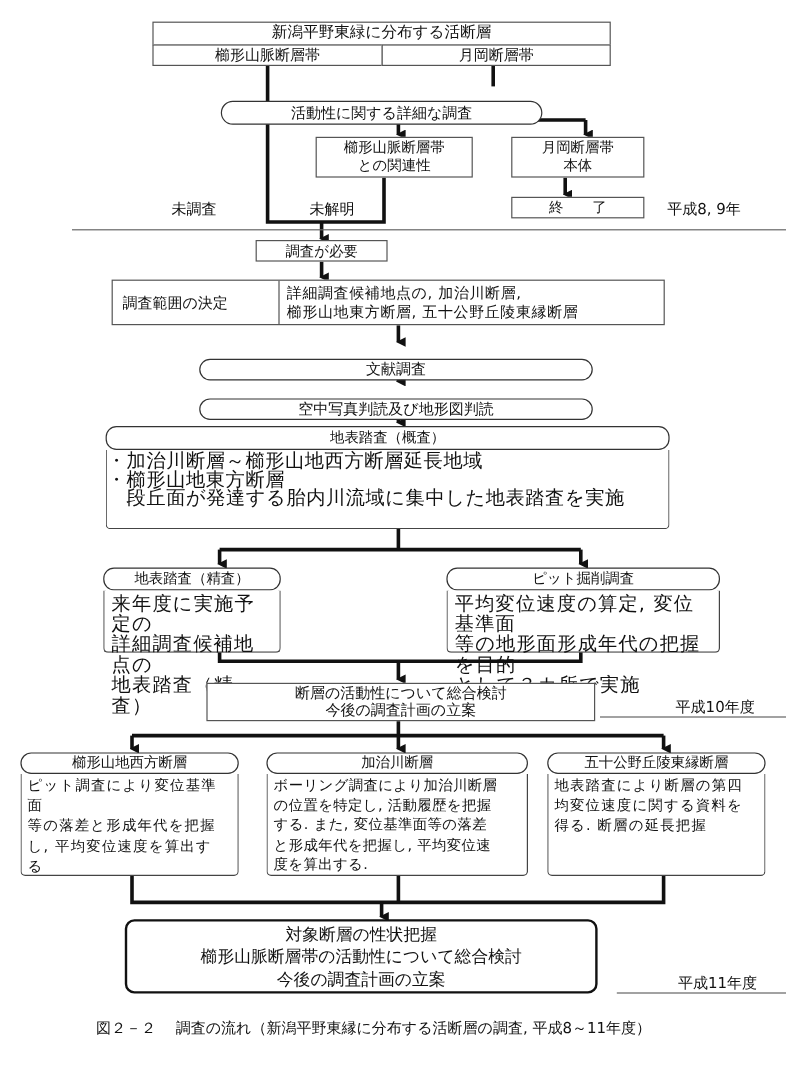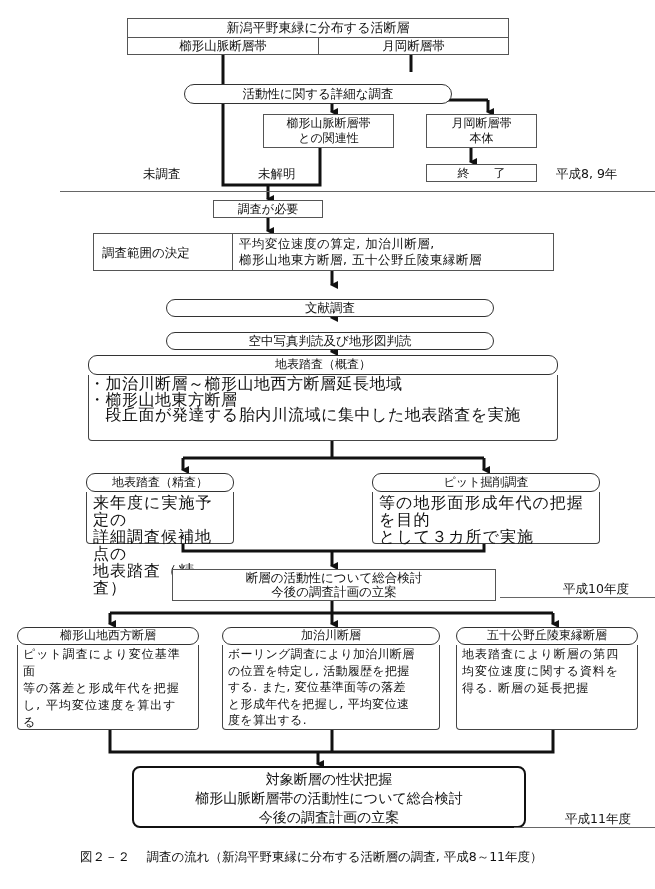--- a/index.html
+++ b/index.html
@@ -91,21 +91,21 @@
 
 <div class="hr" style="left:60px;top:191px;width:595px;"></div>
 
 <div class="abs box center" style="left:213px;top:200px;width:110px;height:18px;line-height:16px;">
   <span>調査が必要</span>
 </div>
 
 <div class="abs box" style="left:93px;top:233px;width:461px;height:38px;display:flex;">
   <div style="width:130px;border-right:1px solid #555;display:flex;align-items:center;padding-left:8px;font-size:12.5px;">調査範囲の決定</div>
   <div style="padding:2px 6px;font-size:12.5px;line-height:16px;letter-spacing:0.5px;">
-    <span class="line">平均変位速度の算定, 加治川断層,</span>
+    <span class="line">詳細調査候補地点の, 加治川断層,</span>
     <span class="line">櫛形山地東方断層, 五十公野丘陵東縁断層</span>
   </div>
 </div>
 
 <div class="abs pill" style="left:166px;top:287px;width:328px;height:18px;line-height:15px;">
   <span>文献調査</span>
 </div>
 
 <div class="abs pill" style="left:166px;top:320px;width:328px;height:18px;line-height:15px;">
   <span>空中写真判読及び地形図判読</span>
@@ -126,20 +126,21 @@
 <div class="abs body" style="left:86px;top:492px;width:148px;height:52px;">
   <span class="line">来年度に実施予定の</span>
   <span class="line">詳細調査候補地点の</span>
   <span class="line">地表踏査（精査）</span>
 </div>
 
 <div class="abs hdr" style="left:372px;top:473px;width:228px;height:19px;">
   <span>ピット掘削調査</span>
 </div>
 <div class="abs body" style="left:372px;top:492px;width:228px;height:52px;">
+  <span class="line">平均変位速度の算定, 変位基準面</span>
   <span class="line">等の地形面形成年代の把握を目的</span>
   <span class="line">として３カ所で実施</span>
 </div>
 
 <div class="abs box center" style="left:172px;top:569px;width:324px;height:32px;font-size:12.5px;line-height:14px;padding-top:1px;">
   <span class="line">断層の活動性について総合検討</span>
   <span class="line">今後の調査計画の立案</span>
 </div>
 <div class="hr" style="left:500px;top:597px;width:155px;"></div>
 <div class="abs lbl" style="left:563px;top:581px;">平成10年度</div>
@@ -167,21 +168,21 @@
 
 <div class="abs hdr" style="left:456px;top:627px;width:182px;height:18px;line-height:15px;">
   <span>五十公野丘陵東縁断層</span>
 </div>
 <div class="abs body" style="left:456px;top:645px;width:182px;height:85px;font-size:12px;line-height:17px;padding:1px 5px;">
   <span class="line">地表踏査により断層の第四</span>
   <span class="line">均変位速度に関する資料を</span>
   <span class="line">得る. 断層の延長把握</span>
 </div>
 
-<div class="abs center" style="left:132px;top:766px;width:394px;height:62px;border:2px solid #111;border-radius:8px;background:#fff;font-size:14px;line-height:19px;padding-top:2px;">
+<div class="abs center" style="left:104px;top:766px;width:394px;height:62px;border:2px solid #111;border-radius:8px;background:#fff;font-size:14px;line-height:19px;padding-top:2px;">
   <span class="line">対象断層の性状把握</span>
   <span class="line">櫛形山脈断層帯の活動性について総合検討</span>
   <span class="line">今後の調査計画の立案</span>
 </div>
 <div class="hr" style="left:514px;top:827px;width:141px;"></div>
 <div class="abs lbl" style="left:565px;top:811px;">平成11年度</div>
 
 <div class="abs caption" style="left:80px;top:849px;">図２－２　 調査の流れ（新潟平野東縁に分布する活断層の調査, 平成8～11年度）</div>
 
 </body></html>

